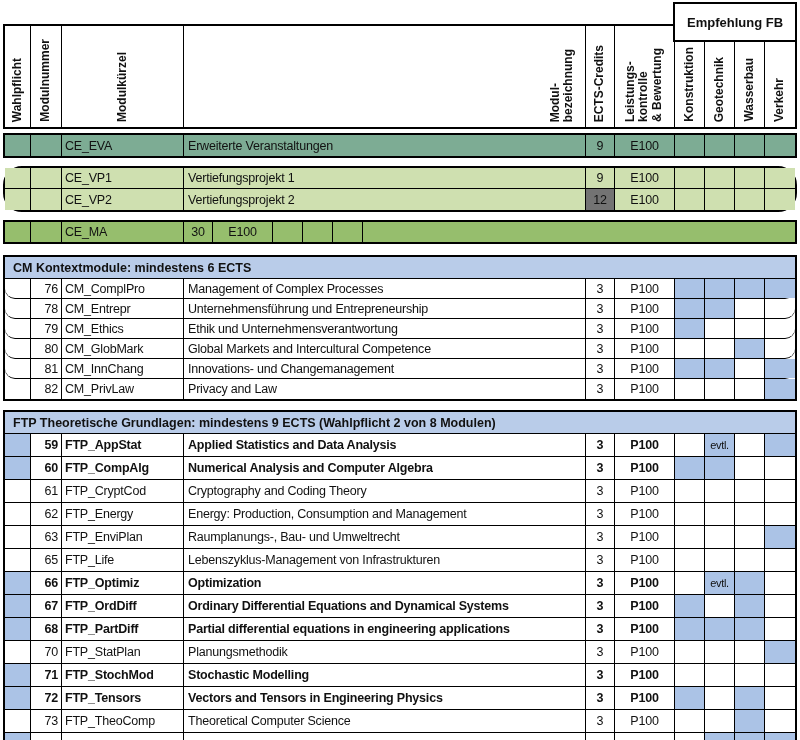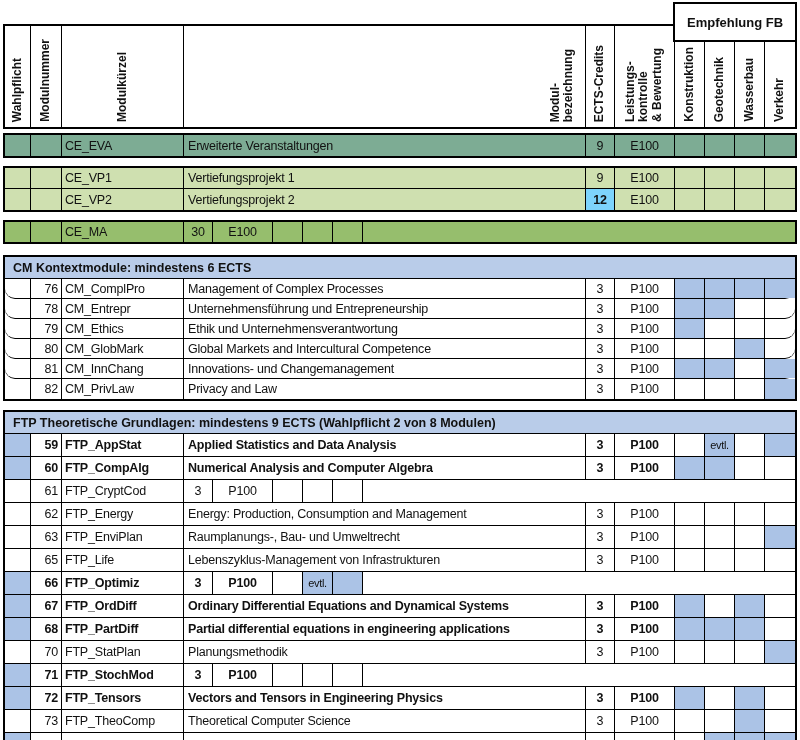--- a/index.html
+++ b/index.html
@@ -23,21 +23,21 @@
   .rot { writing-mode: vertical-rl; transform: rotate(180deg);
          font-weight: bold; font-size: 12px; line-height: 1.12; white-space: pre-line; }
 
   
   .c0 { width: 26px; } .c1 { width: 31px; } .c2 { width: 122px; }
   .c3 { width: 402px; } .c4 { width: 29px; } .c5 { width: 60px; }
   .c6, .c7, .c8 { width: 30px; } .c9 { flex: 1; border-right: none !important; }
 
   
   .block, .section { border: 2px solid #000; background: #fff; }
-  .b0 { margin-bottom: 8px; } .b1 { margin-bottom: 8px; } .b2 { margin-bottom: 11px; }
+  .b0 { margin-bottom: 8px; } .b1 { margin-bottom: 8px; border-radius: 19px; } .b2 { margin-bottom: 11px; }
   .s0 { margin-bottom: 9px; }
   .row { display: flex; border-bottom: 1px solid #000; }
   .row:last-child { border-bottom: none; }
   .b0 .row, .b1 .row { height: 21px; }
   .b2 .row { height: 20px; }
   .s0 .row { height: 20px; border-radius: 11px; }
   .s1 .row { height: 23px; }
   .sec-title { height: 22px; display: flex; align-items: center; padding-left: 8px;
                font-weight: bold; font-size: 12.5px; border-bottom: 1px solid #000; }
   .cell { display: flex; align-items: center; border-right: 1px solid #000;
@@ -120,21 +120,21 @@
           <div class="cell c6 fb" style="background: rgb(207, 224, 176);"></div>
           <div class="cell c7 fb" style="background: rgb(207, 224, 176);"></div>
           <div class="cell c8 fb" style="background: rgb(207, 224, 176);"></div>
           <div class="cell c9 fb" style="background: rgb(207, 224, 176);"></div>
         </div>
         <div class="row">
           <div class="cell c0" style="background: rgb(207, 224, 176);"></div>
           <div class="cell c1 num" style="background: rgb(207, 224, 176);"></div>
           <div class="cell c2 code" style="background: rgb(207, 224, 176);">CE_VP2</div>
           <div class="cell c3 name" style="background: rgb(207, 224, 176);">Vertiefungsprojekt 2</div>
-          <div class="cell c4 ects" style="background: #7dd3fc; font-weight: bold;">12</div>
+          <div class="cell c4 ects" style="background: #737373;">12</div>
           <div class="cell c5 assess" style="background: rgb(207, 224, 176);">E100</div>
           <div class="cell c6 fb" style="background: rgb(207, 224, 176);"></div>
           <div class="cell c7 fb" style="background: rgb(207, 224, 176);"></div>
           <div class="cell c8 fb" style="background: rgb(207, 224, 176);"></div>
           <div class="cell c9 fb" style="background: rgb(207, 224, 176);"></div>
         </div>
       </div>
       <div class="block ce b2">
         <div class="row">
           <div class="cell c0" style="background: rgb(150, 190, 109);"></div>
@@ -246,20 +246,21 @@
           <div class="cell c5 assess">P100</div>
           <div class="cell c6 fb" style="background: rgb(171, 195, 230);"></div>
           <div class="cell c7 fb" style="background: rgb(171, 195, 230);"></div>
           <div class="cell c8 fb"></div>
           <div class="cell c9 fb"></div>
         </div>
         <div class="row">
           <div class="cell c0"></div>
           <div class="cell c1 num">61</div>
           <div class="cell c2 code">FTP_CryptCod</div>
+          <div class="cell c3 name">Cryptography and Coding Theory</div>
           <div class="cell c4 ects">3</div>
           <div class="cell c5 assess">P100</div>
           <div class="cell c6 fb"></div>
           <div class="cell c7 fb"></div>
           <div class="cell c8 fb"></div>
           <div class="cell c9 fb"></div>
         </div>
         <div class="row">
           <div class="cell c0"></div>
           <div class="cell c1 num">62</div>
@@ -293,20 +294,21 @@
           <div class="cell c5 assess">P100</div>
           <div class="cell c6 fb"></div>
           <div class="cell c7 fb"></div>
           <div class="cell c8 fb"></div>
           <div class="cell c9 fb"></div>
         </div>
         <div class="row bold">
           <div class="cell c0" style="background: rgb(171, 195, 230);"></div>
           <div class="cell c1 num">66</div>
           <div class="cell c2 code">FTP_Optimiz</div>
+          <div class="cell c3 name">Optimization</div>
           <div class="cell c4 ects">3</div>
           <div class="cell c5 assess">P100</div>
           <div class="cell c6 fb"></div>
           <div class="cell c7 fb" style="background: rgb(171, 195, 230);">evtl.</div>
           <div class="cell c8 fb" style="background: rgb(171, 195, 230);"></div>
           <div class="cell c9 fb"></div>
         </div>
         <div class="row bold">
           <div class="cell c0" style="background: rgb(171, 195, 230);"></div>
           <div class="cell c1 num">67</div>
@@ -340,20 +342,21 @@
           <div class="cell c5 assess">P100</div>
           <div class="cell c6 fb"></div>
           <div class="cell c7 fb"></div>
           <div class="cell c8 fb"></div>
           <div class="cell c9 fb" style="background: rgb(171, 195, 230);"></div>
         </div>
         <div class="row bold">
           <div class="cell c0" style="background: rgb(171, 195, 230);"></div>
           <div class="cell c1 num">71</div>
           <div class="cell c2 code">FTP_StochMod</div>
+          <div class="cell c3 name">Stochastic Modelling</div>
           <div class="cell c4 ects">3</div>
           <div class="cell c5 assess">P100</div>
           <div class="cell c6 fb"></div>
           <div class="cell c7 fb"></div>
           <div class="cell c8 fb"></div>
           <div class="cell c9 fb"></div>
         </div>
         <div class="row bold">
           <div class="cell c0" style="background: rgb(171, 195, 230);"></div>
           <div class="cell c1 num">72</div>

